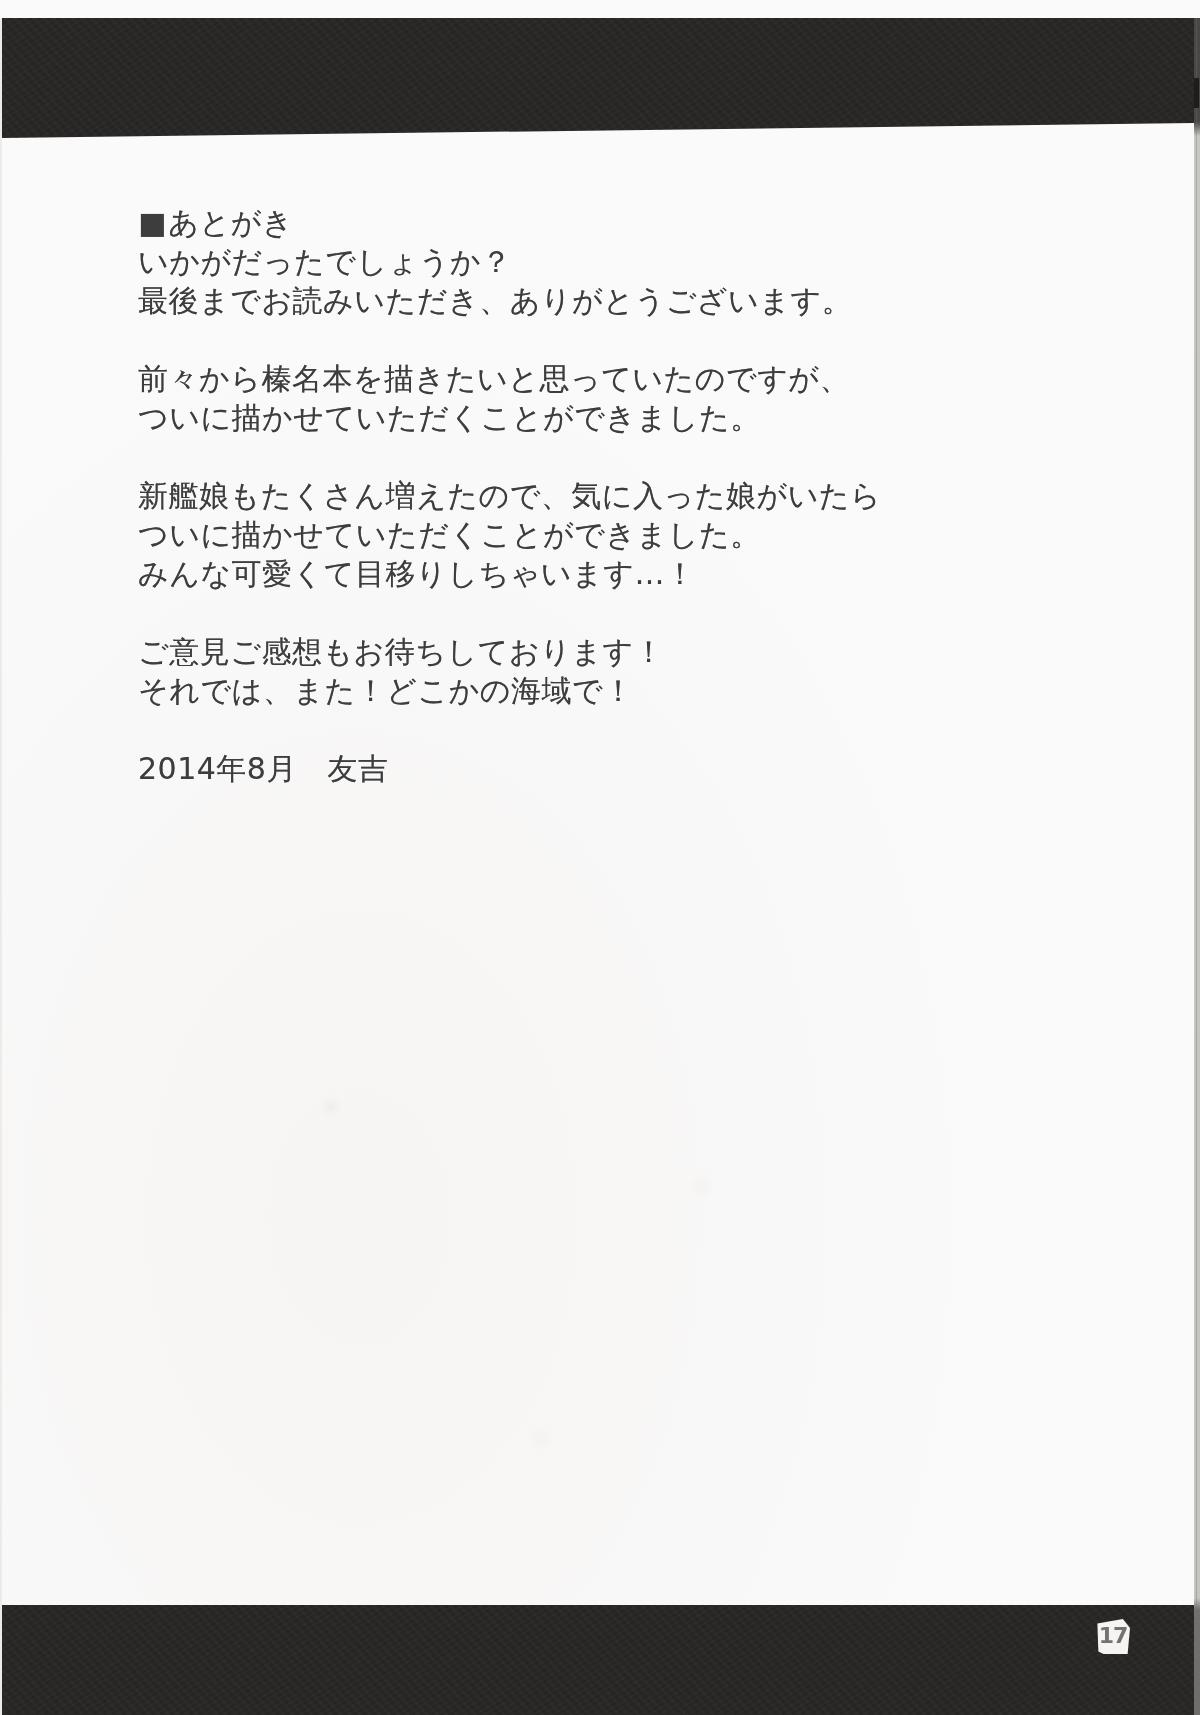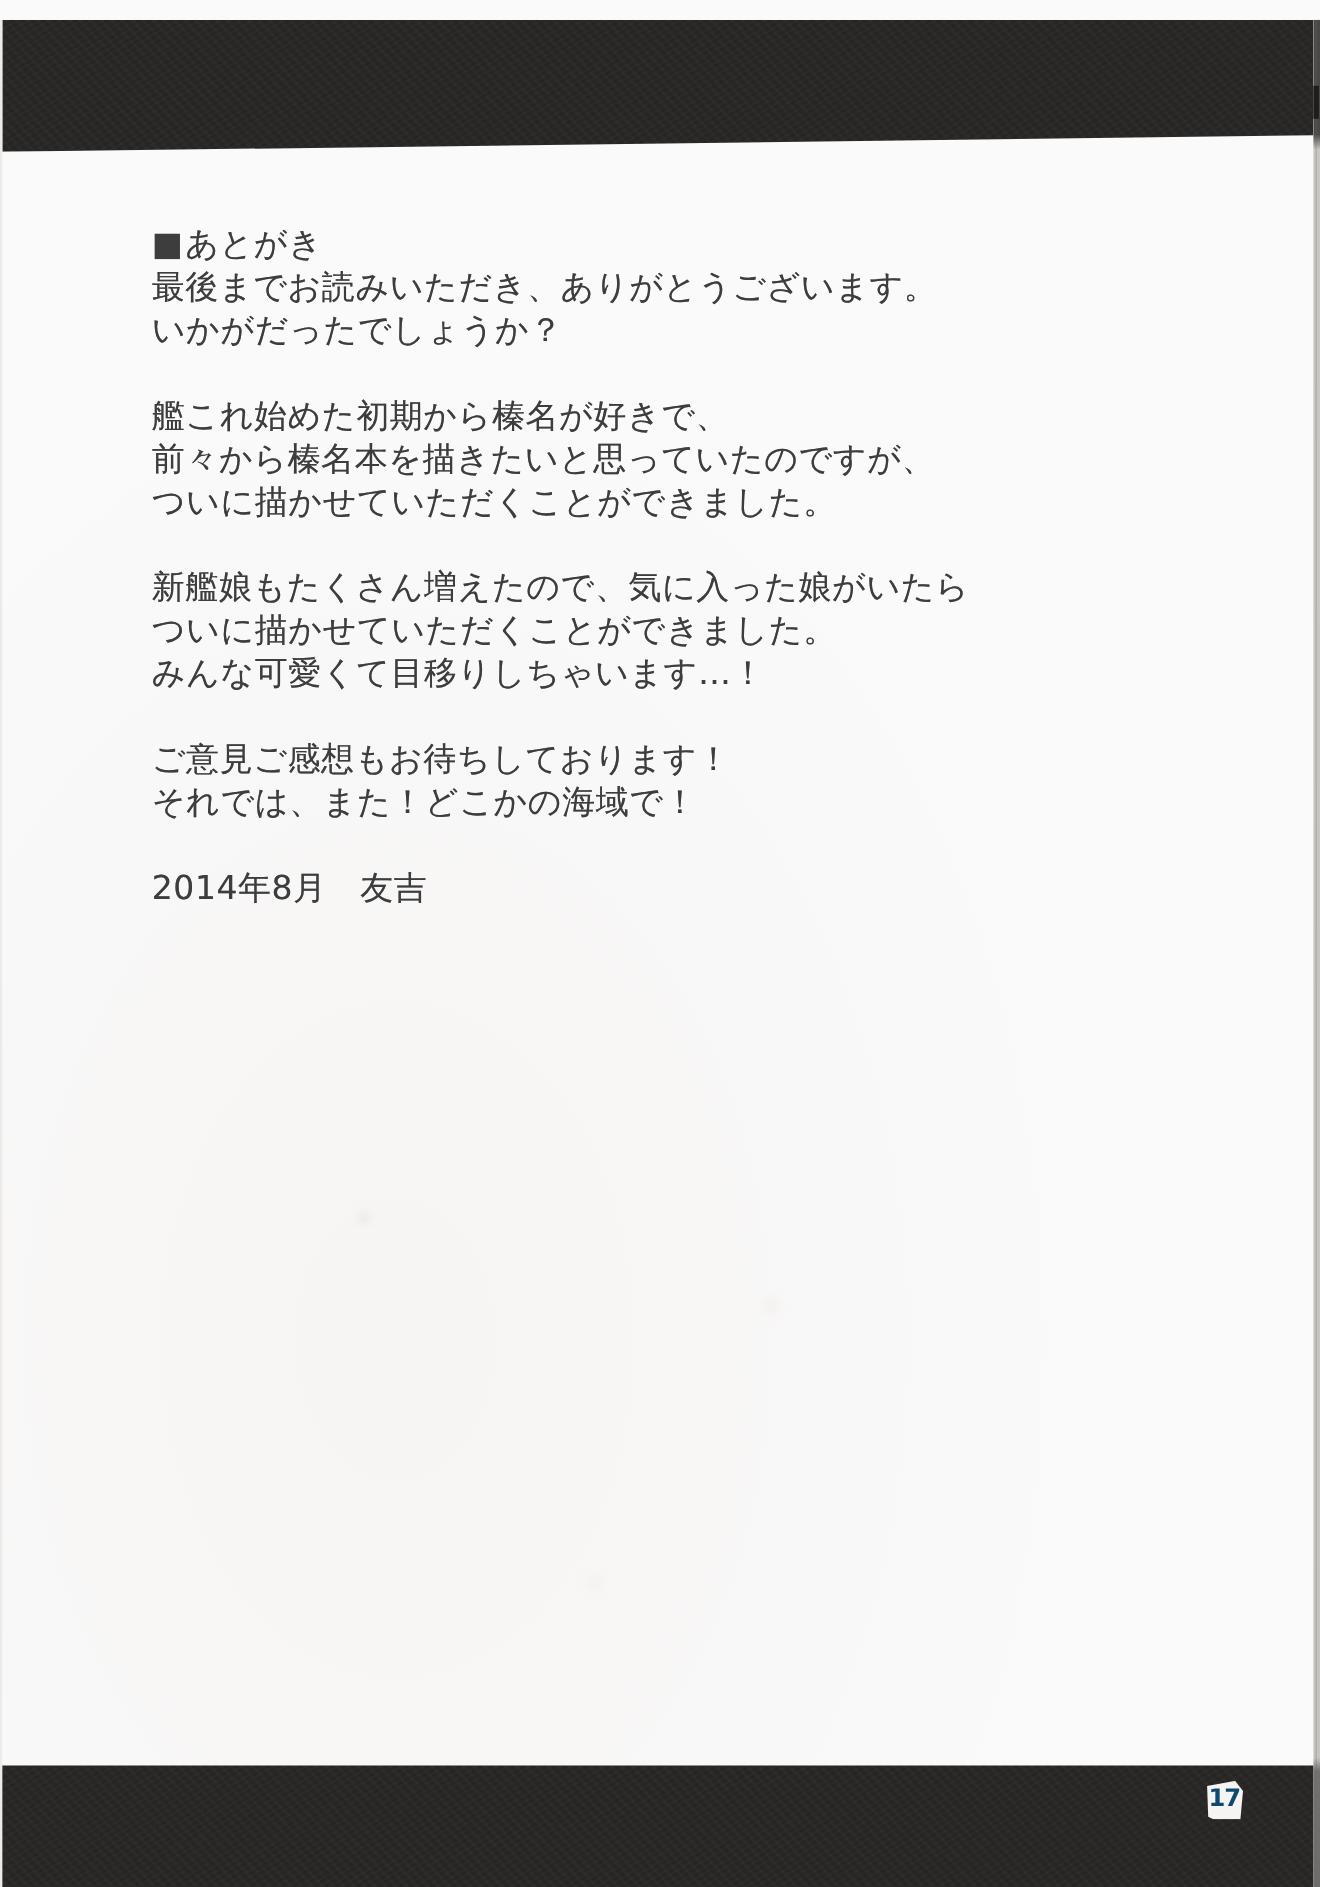--- a/index.html
+++ b/index.html
@@ -106,21 +106,21 @@
     background: #f5f4f2;
     clip-path: polygon(4% 13%, 79% 0%, 100% 26%, 93% 100%, 22% 100%, 7% 93%);
     display: flex;
     align-items: center;
     justify-content: center;
     z-index: 4;
   }
   .pagenum-badge span {
     font-size: 22px;
     font-weight: bold;
-    color: #0c4a6e;
+    color: #737373;
     letter-spacing: -1px;
     transform: translateY(-1px);
   }
   
   .specks {
     position: absolute;
     left: 0; top: 0;
     width: 2px; height: 2px;
     background: transparent;
     box-shadow:
@@ -137,26 +137,25 @@
   <div class="left-sliver"></div>
 
   <div class="bar top"></div>
 
   <div class="content">
 
     <div class="para">
       <div class="line heading">
         <span class="bullet">■</span><span>あとがき</span>
       </div>
+      <div class="line">いかがだったでしょうか？</div>
       <div class="line">最後までお読みいただき、ありがとうございます。</div>
-      <div class="line">いかがだったでしょうか？</div>
     </div>
 
     <div class="para">
-      <div class="line">艦これ始めた初期から榛名が好きで、</div>
       <div class="line">前々から榛名本を描きたいと思っていたのですが、</div>
       <div class="line">ついに描かせていただくことができました。</div>
     </div>
 
 
     <div class="para">
       <div class="line">新艦娘もたくさん増えたので、気に入った娘がいたら</div>
       <div class="line">ついに描かせていただくことができました。</div>
       <div class="line">みんな可愛くて目移りしちゃいます…！</div>
     </div>

